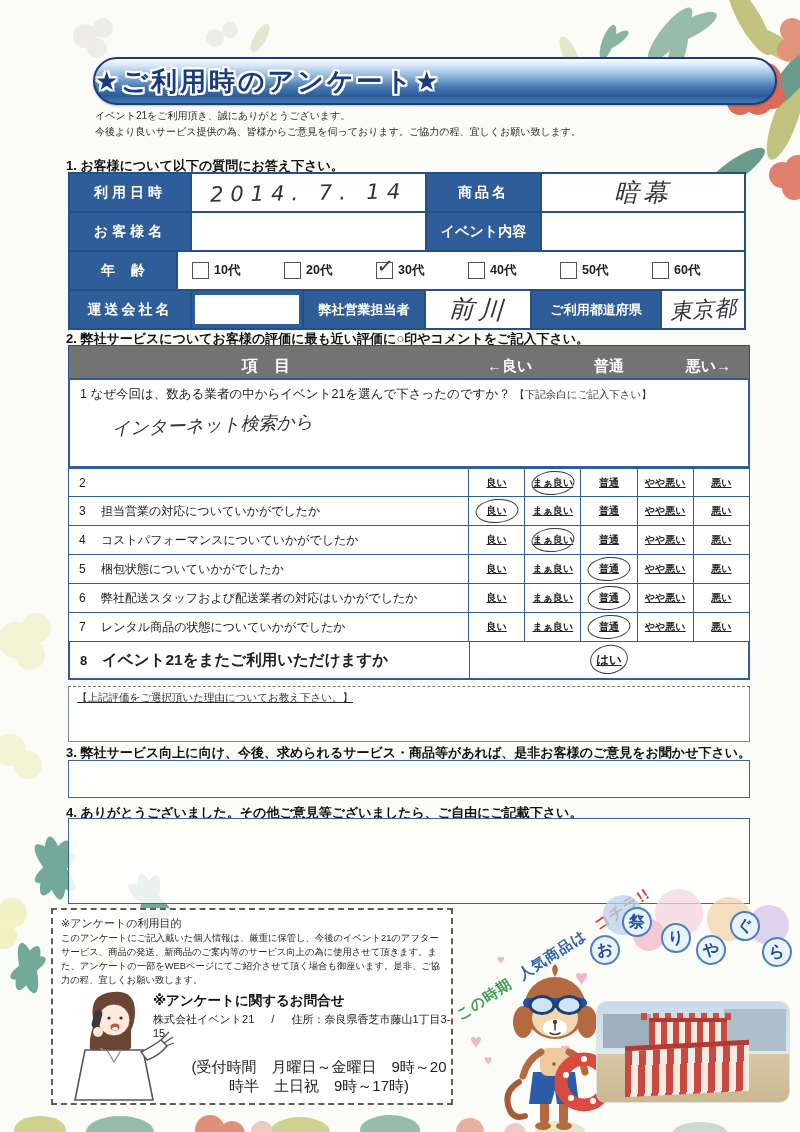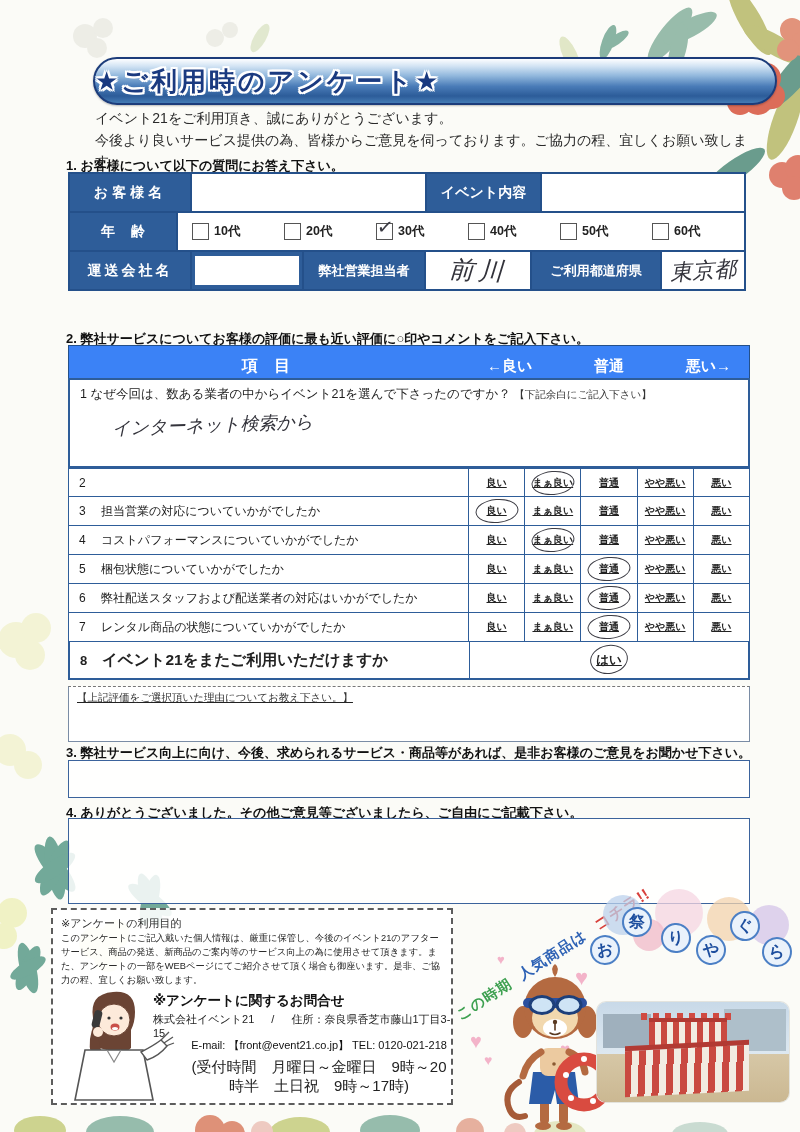--- a/index.html
+++ b/index.html
@@ -17,21 +17,21 @@
     background:linear-gradient(180deg,#fdfeff 0%,#d3e4f4 16%,#92b8dd 38%,#4a7cb8 62%,#2c5c99 84%,#447bb4 100%);
     display:flex; align-items:center; justify-content:flex-start;
     box-shadow:0 1px 2px rgba(0,0,0,.25);
     margin-left:29px;
   }
   .banner-title {
     font-size:26px; font-weight:bold; letter-spacing:3px; color:#1a3a80;
     text-shadow:-2px -2px 0 #fff,2px -2px 0 #fff,-2px 2px 0 #fff,2px 2px 0 #fff,0 -2px 0 #fff,0 2px 0 #fff,-2px 0 0 #fff,2px 0 0 #fff;
   }
 
-  .intro { position:absolute; left:95px; top:108px; width:660px; font-size:14px; line-height:1.55; color:#2a2a2a; }
+  .intro { position:absolute; left:95px; top:108px; width:660px; font-size:10px; line-height:1.55; color:#2a2a2a; }
 
   .sec-title { position:absolute; font-size:13px; font-weight:bold; color:#111; }
 
   
   .t1 { position:absolute; left:68px; top:172px; width:674px; border:2px solid #24508a; background:#fff; }
   .t1-row { display:flex; height:37px; border-bottom:2px solid #24508a; }
   .t1-row:last-child { border-bottom:none; }
   .blab {
     background:#2e5d99; color:#fff; font-weight:bold; font-size:14px;
     display:flex; align-items:center; justify-content:center;
@@ -48,21 +48,21 @@
   .age-option { display:flex; align-items:center; width:92px; position:relative; }
   .cbox { width:15px; height:15px; border:1.6px solid #555; background:#fff; margin-right:5px; position:relative; }
   .cbox .check { display:none; position:absolute; left:0px; top:-9px; font-size:20px; color:#3a3a42; font-weight:bold; transform:rotate(6deg); }
   .age-option .alabel { font-size:12.5px; font-weight:bold; color:#222; }
 
   .inset-white { position:absolute; left:3px; right:3px; top:4px; bottom:4px; background:#fff; }
 
   
   .t2h {
     position:absolute; left:68px; top:345px; width:682px; height:42px;
-    background:#3b82f6; border:1.5px solid #24508a; box-sizing:border-box;
+    background:#737373; border:1.5px solid #24508a; box-sizing:border-box;
     display:flex; align-items:center; color:#fff; font-weight:bold;
   }
   .t2h .h-item { width:400px; text-align:center; font-size:16px; letter-spacing:6px; }
   .t2h .h-scale { flex:1; display:flex; justify-content:space-between; padding:0 18px; font-size:15px; }
 
   .q1box {
     position:absolute; left:68px; top:378px; width:682px; height:90px;
     border:2px solid #2e5d99; box-sizing:border-box; background:#fff;
   }
   .q1line { padding:6px 8px 0 10px; font-size:12.5px; color:#1d1d1d; }
@@ -280,20 +280,30 @@
   </div>
 
   <div class="intro">
     <div>イベント21をご利用頂き、誠にありがとうございます。</div>
     <div>今後より良いサービス提供の為、皆様からご意見を伺っております。ご協力の程、宜しくお願い致します。</div>
   </div>
 
   <div class="sec-title" style="left:66px;top:157px">1. お客様について以下の質問にお答え下さい。</div>
 
   <div class="t1">
+    <div class="t1-row">
+      <div class="blab" style="width:122px;letter-spacing:4px">利用日時</div>
+      <div class="wcell vcenter" style="width:235px;border-right:2px solid #24508a">
+        <span class="hand hand-date">2014.  7. 14</span>
+      </div>
+      <div class="blab" style="width:115px;letter-spacing:3px">商品名</div>
+      <div class="wcell vcenter" style="flex:1">
+        <span class="hand hand-big">暗幕</span>
+      </div>
+    </div>
     <div class="t1-row">
       <div class="blab" style="width:122px;letter-spacing:4px">お客様名</div>
       <div class="wcell" style="width:235px;border-right:2px solid #24508a"><span></span></div>
       <div class="blab" style="width:115px">イベント内容</div>
       <div class="wcell" style="flex:1"><span></span></div>
     </div>
     <div class="t1-row">
       <div class="blab" style="width:122px;letter-spacing:16px;padding-left:16px">年齢</div>
       <div class="age-area">
         <span class="age-option">
@@ -466,21 +476,20 @@
         <circle cx="66" cy="30" r="1.6" fill="#333"></circle>
       <ellipse cx="60" cy="39" rx="4.5" ry="3.6" fill="#c9504a"></ellipse>
       <ellipse cx="60" cy="40.5" rx="3" ry="1.6" fill="#fff"></ellipse>
       <rect x="38" y="22" width="8" height="18" rx="3.5" transform="rotate(14 42 31)" fill="#3a3a3a"></rect>
       <circle cx="43" cy="44" r="5" fill="#fdeada"></circle>
       <path d="M30 62 L88 62 L98 112 L20 112 Z" fill="#ffffff" stroke="#555" stroke-width="1.6"></path>
       <path d="M52 62 L59 74 L66 62" fill="none" stroke="#888" stroke-width="1.2"></path>
       <path d="M86 64 Q98 58 106 52 L112 58 Q104 68 92 72 Z" fill="#ffffff" stroke="#555" stroke-width="1.4"></path>
       <path d="M106 52 L114 44 M109 55 L118 49 M111 58 L119 55" stroke="#555" stroke-width="1.3" fill="none"></path>
     </svg>
-    <div class="f-email">E-mail: 【front@event21.co.jp】  TEL: 0120-021-218</div>
     <div class="f-hours">(受付時間　月曜日～金曜日　9時～20時半　土日祝　9時～17時)</div>
   </div>
 
   <div class="promo-diag">
     <span class="season">この時期</span>
     <span class="popular">人気商品は</span>
     <span class="kochira">コチラ!!</span>
   </div>
 
   <span class="heart" style="left:470px;top:1030px;font-size:20px">♥</span>

